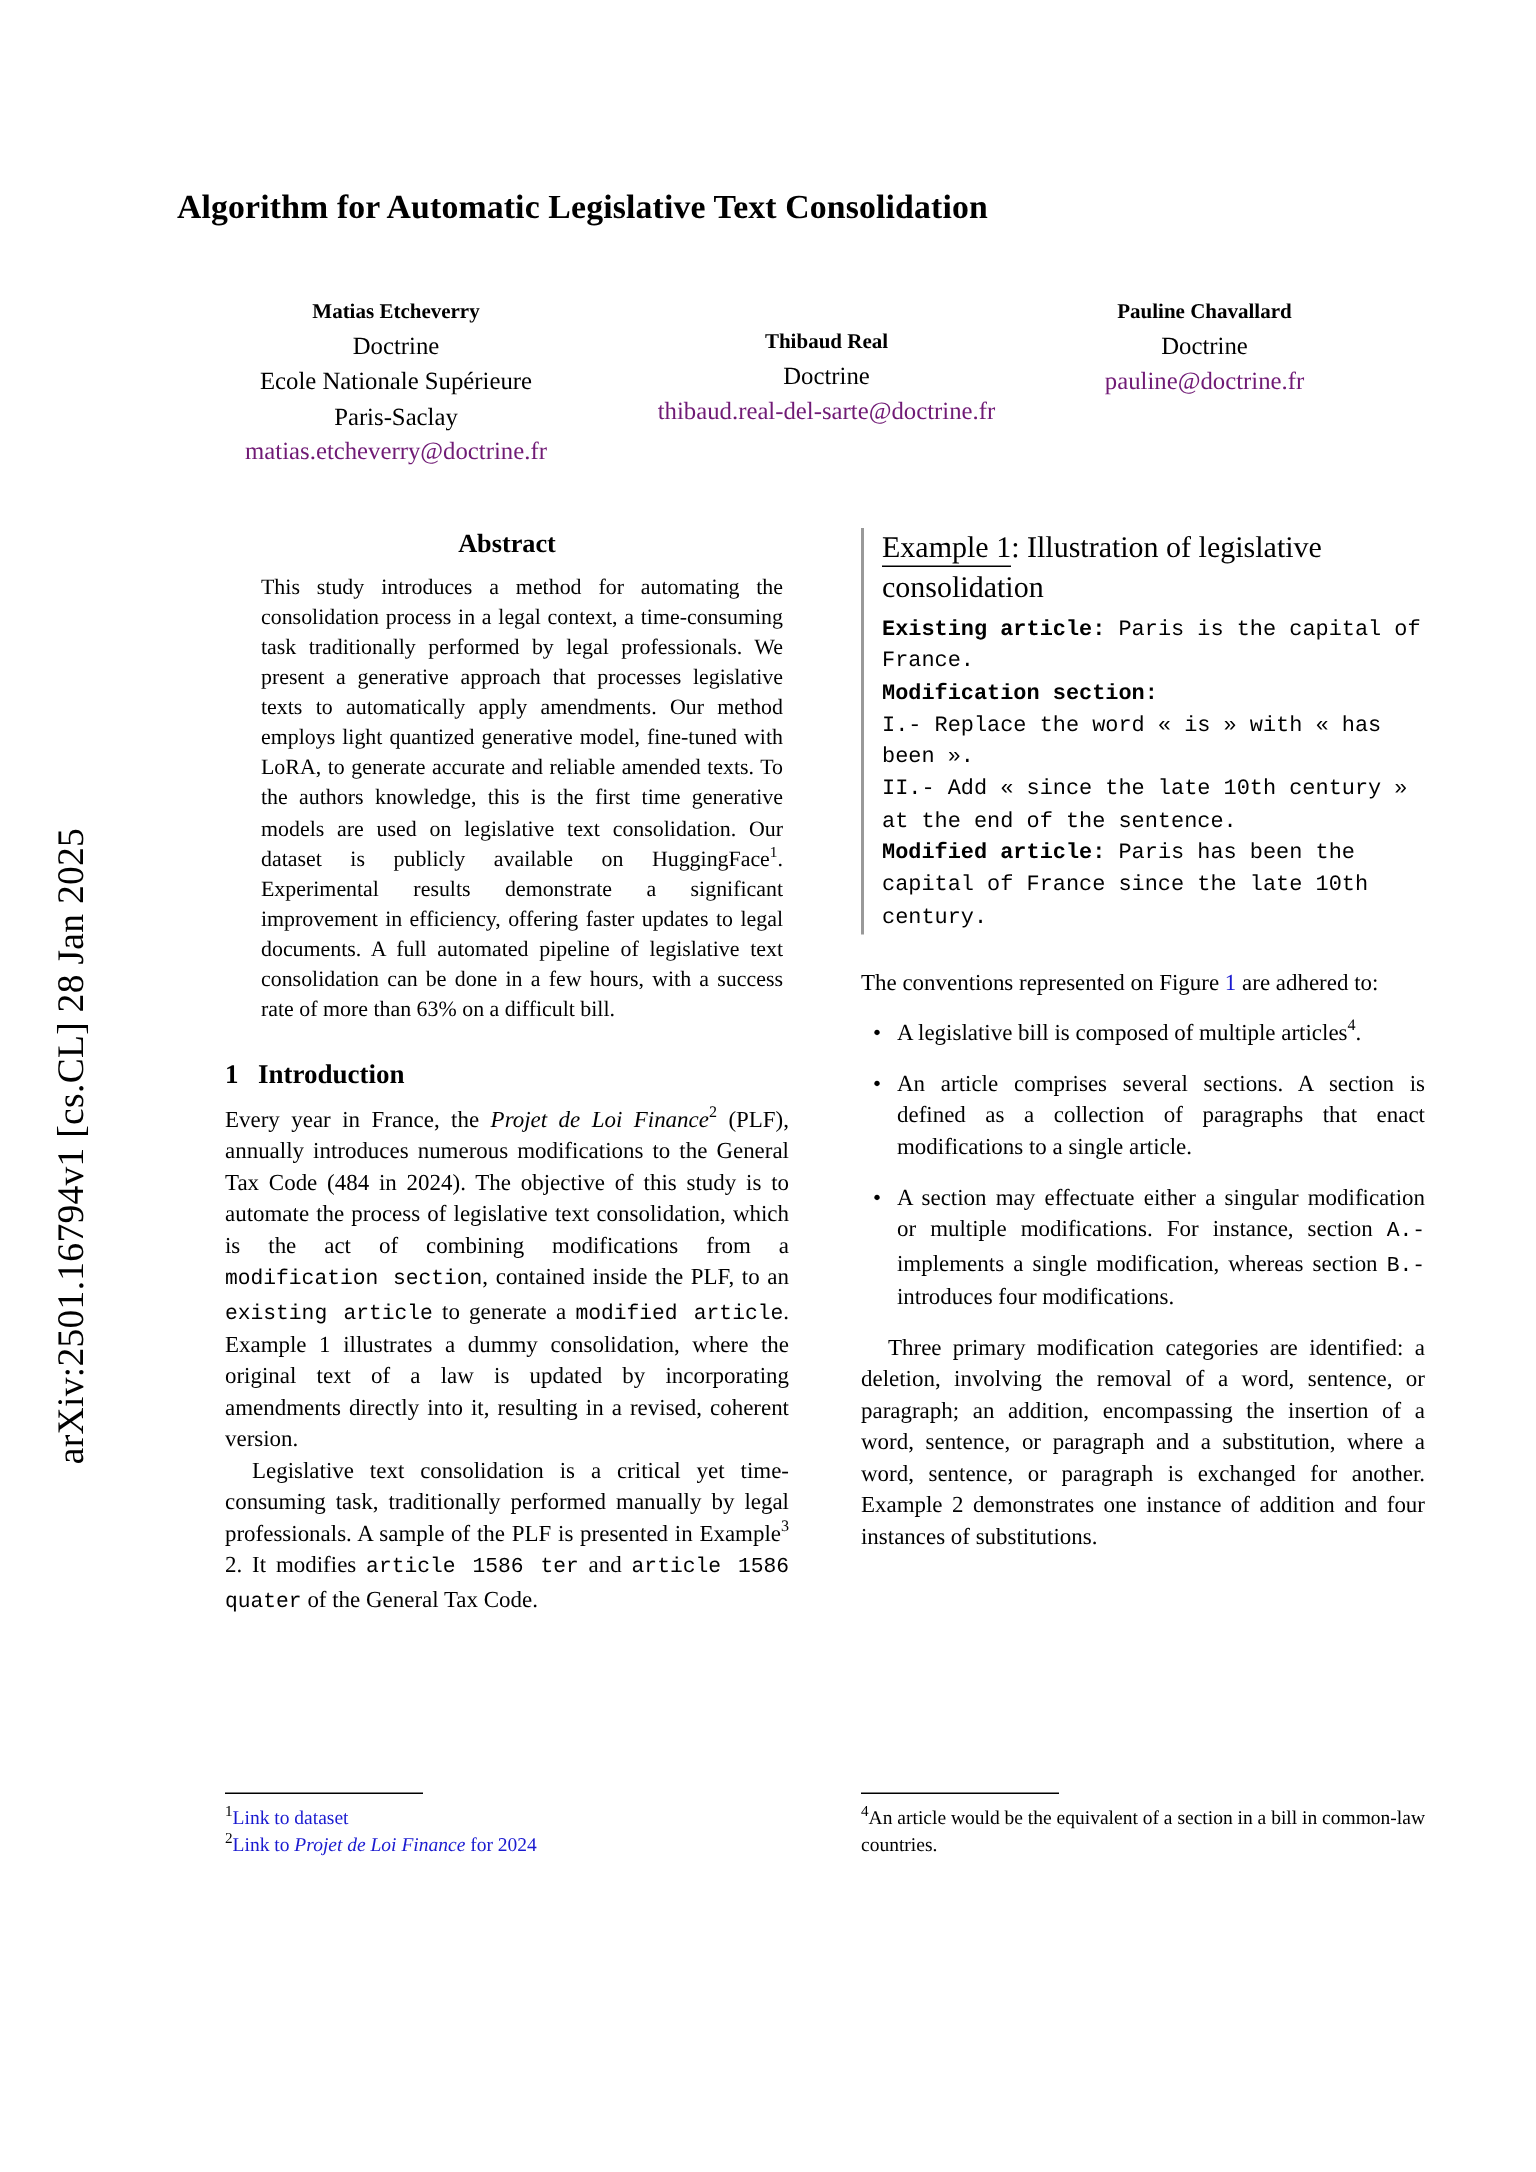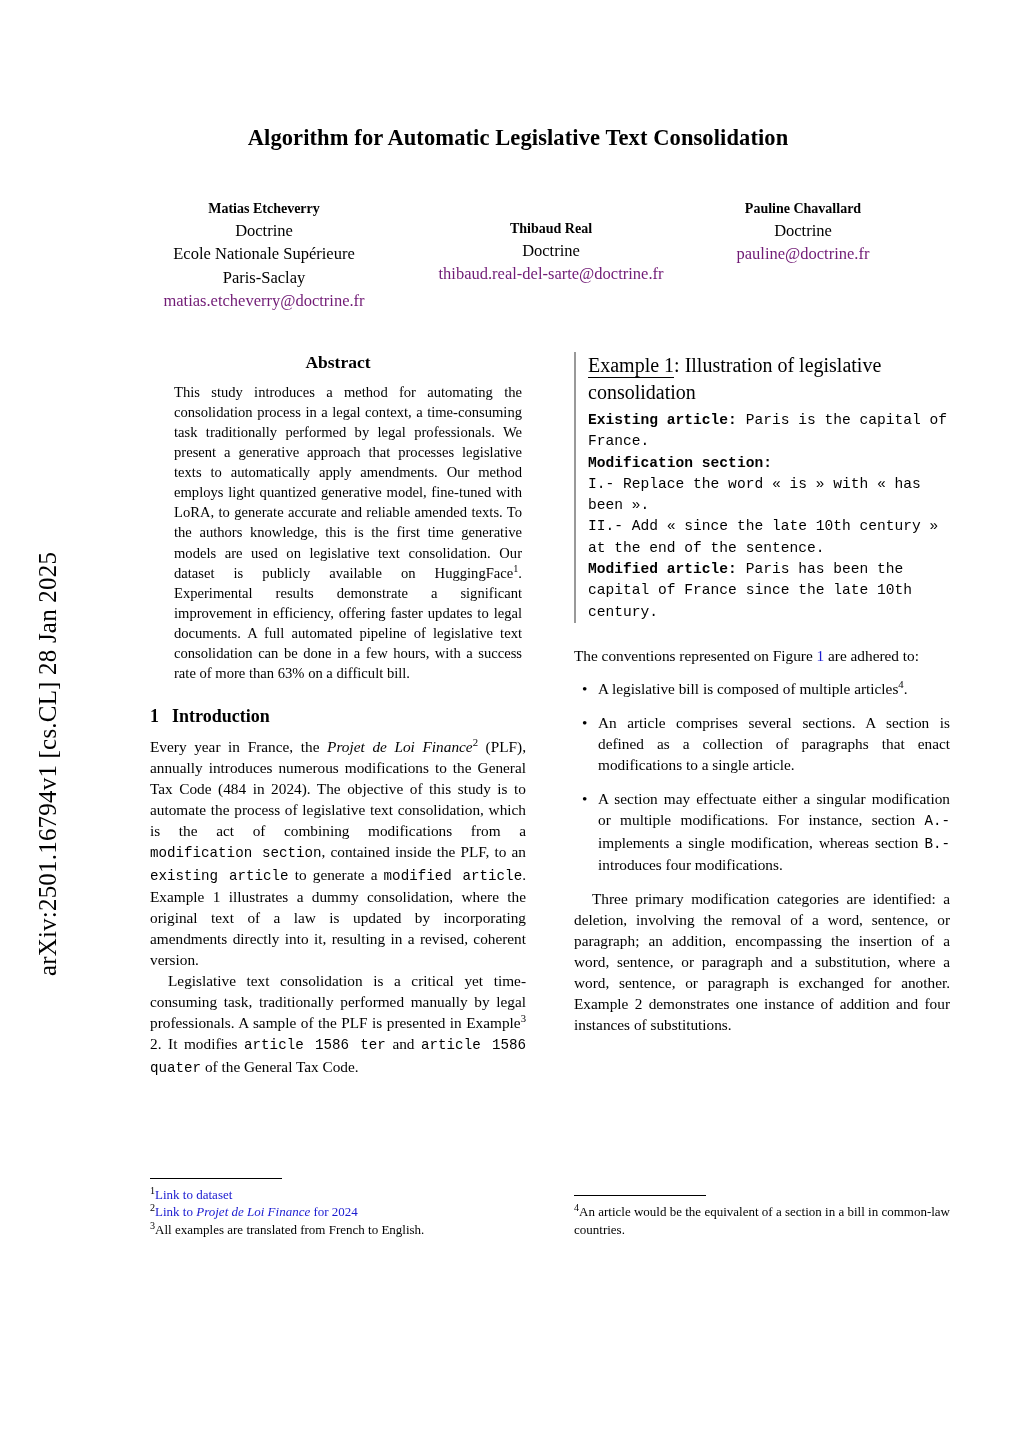--- a/index.html
+++ b/index.html
@@ -35,21 +35,21 @@
     white-space: nowrap;
   }
   .content {
     position: absolute;
     left: 118px;
     top: 0;
     width: 800px;
     height: 1448px;
   }
   .title {
-    text-align: center;
+    text-align: left;
     font-size: 22.5px;
     font-weight: bold;
     margin-top: 125px;
     letter-spacing: 0.1px;
   }
   .authors {
     display: flex;
     margin-top: 48px;
     justify-content: space-between;
   }
@@ -228,21 +228,20 @@
           </div>
 
           <p><span>Every year in France, the </span><span class="it">Projet de Loi Finance</span><sup>2</sup><span> (PLF), annually introduces numerous modifications to the General Tax Code (484 in 2024). The objective of this study is to automate the process of legislative text consolidation, which is the act of combining modifications from a </span><span class="mono">modification section</span><span>, contained inside the PLF, to an </span><span class="mono">existing article</span><span> to generate a </span><span class="mono">modified article</span><span>. Example 1 illustrates a dummy consolidation, where the original text of a law is updated by incorporating amendments directly into it, resulting in a revised, coherent version.</span></p>
 
           <p class="indent"><span>Legislative text consolidation is a critical yet time-consuming task, traditionally performed manually by legal professionals. A sample of the PLF is presented in Example</span><sup>3</sup><span> 2. It modifies </span><span class="mono">article 1586 ter</span><span> and </span><span class="mono">article 1586 quater</span><span> of the General Tax Code.</span></p>
 
           <div class="footnote-area">
             <div class="fn-rule"></div>
             <div class="footnote"><sup>1</sup><span class="lnk">Link to dataset</span></div>
             <div class="footnote"><sup>2</sup><span class="lnk">Link to </span><span class="lnk it">Projet de Loi Finance</span><span class="lnk"> for 2024</span></div>
-            <div class="footnote"><sup>3</sup><span>All examples are translated from French to English.</span></div>
           </div>
         </div>
       </div>
 
       <div class="col">
         <div class="col-right-inner">
 
           <div class="example-box">
             <div class="example-cap"><span class="ref">Example 1</span><span>: Illustration of legislative consolidation</span></div>
             <div class="example-code"><b>Existing article:</b><span> Paris is the capital of France.</span>

